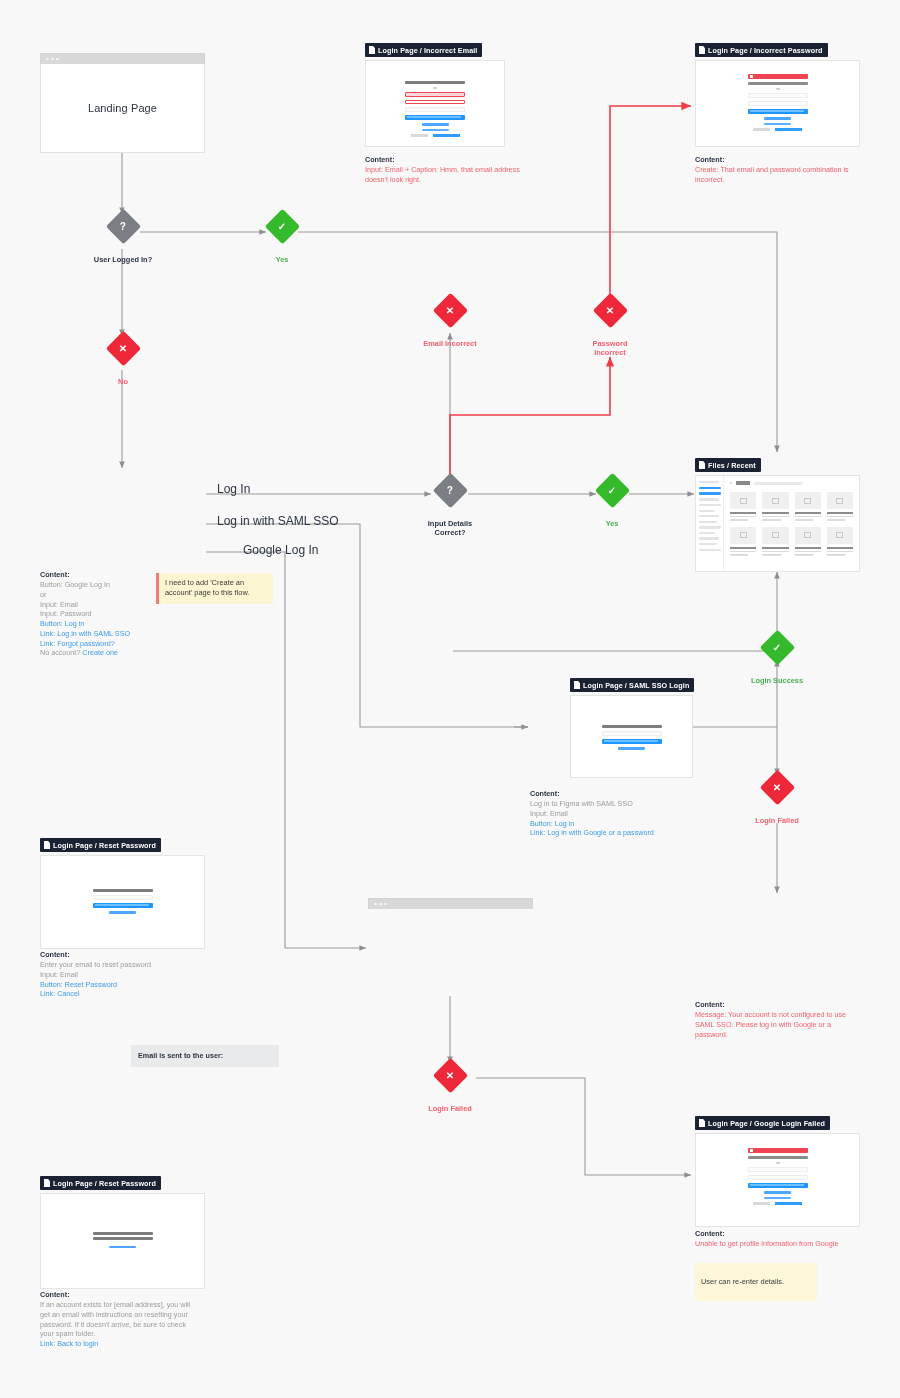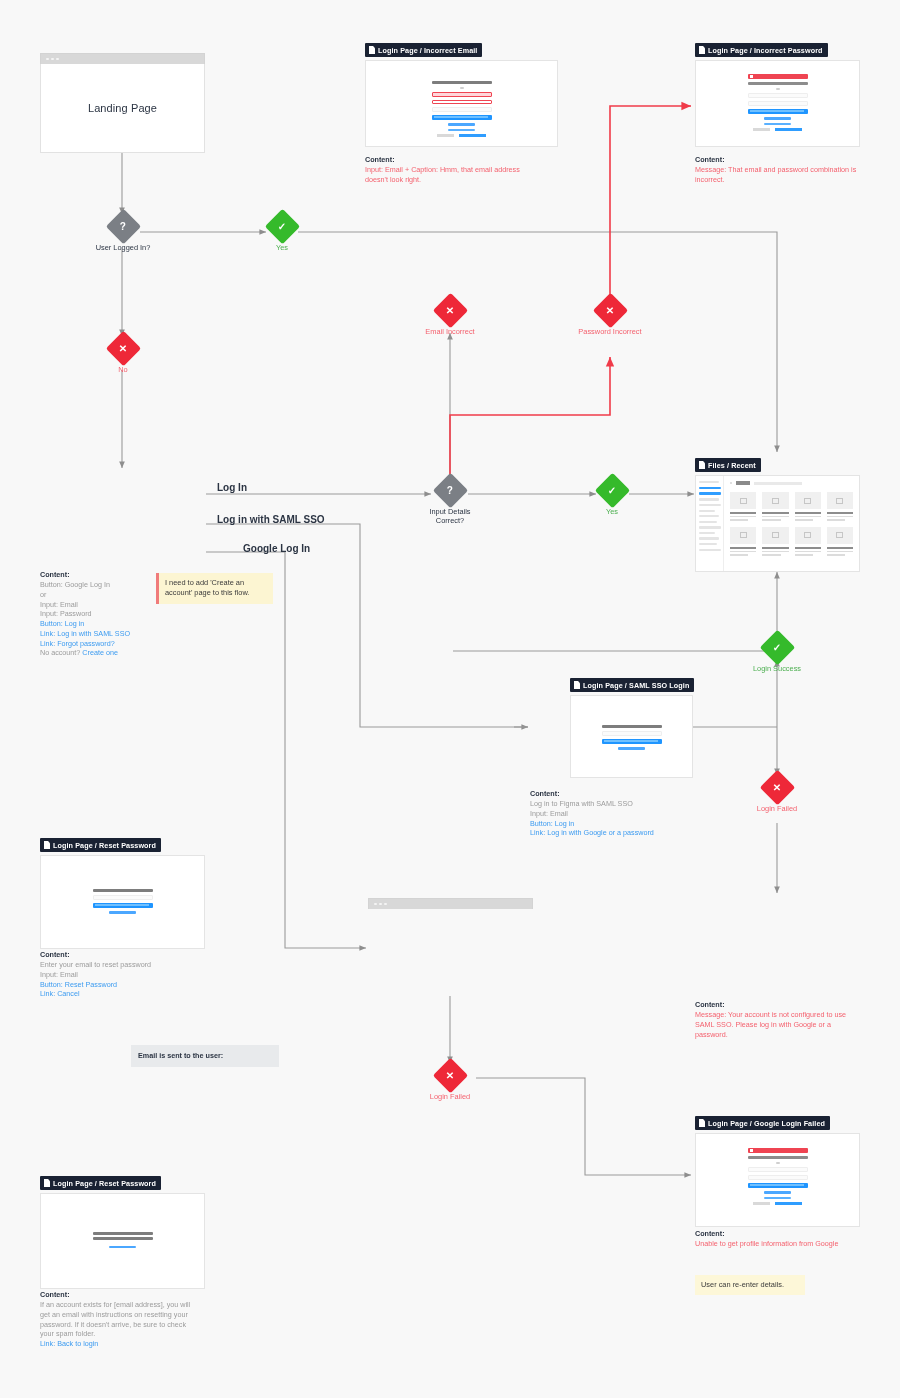--- a/index.html
+++ b/index.html
@@ -115,28 +115,28 @@
   .node { position:absolute; text-align:center; }
   .dia {
     width:25px; height:25px; transform:rotate(45deg);
     margin:0 auto; border-radius:2.5px;
     display:flex; align-items:center; justify-content:center;
   }
   .dia > span { transform:rotate(-45deg); color:#fff; font-size:10px; font-weight:bold; line-height:1; }
   .dia.gray { background:#7b7f85; }
   .dia.green{ background:#35ba2b; }
   .dia.red  { background:#ee2838; }
-  .node .cap { font-size:7.4px; font-weight:normal; margin-top:4px; white-space:nowrap; line-height:1.25; }
+  .node .cap { font-size:7.4px; font-weight:bold; margin-top:16px; white-space:nowrap; line-height:1.25; }
   .node .cap.dark  { color:#2b3443; }
   .node .cap.green { color:#4caf50; }
   .node .cap.red   { color:#f4616e; }
 
   
   .edge-label {
-    position:absolute; font-size:10px; font-weight:bold; color:#2b3443;
+    position:absolute; font-size:12px; font-weight:normal; color:#2b3443;
     background:transparent; white-space:nowrap;
   }
 </style>
 </head>
 <body>
 
 <div id="canvas">
 
   <svg class="wires" viewBox="0 0 900 1398">
     <defs>
@@ -222,21 +222,21 @@
     <div class="cap green">Yes</div>
   </div>
 
   <div class="node" style="left:94px; top:336px; width:58px;">
     <div class="dia red">
         <span>✕</span>
       </div>
     <div class="cap red">No</div>
   </div>
 
-  <div class="frame" style="left:365px; top:40px; width:193px;">
+  <div class="frame" style="left:365px; top:40px; width:140px;">
     <div class="frame-title">
       <i class="doc-ico"></i>
       <span>Login Page / Incorrect Email</span>
     </div>
     <div class="frame-body" style="height:87px;">
       <div class="mock" style="top:20px;">
         <div class="bar hdr"></div>
         <div class="bar tiny"></div>
         <div class="bar errline"></div>
         <div class="bar errline2"></div>
@@ -273,21 +273,21 @@
         <div class="bar lnk2"></div>
         <div class="duo">
           <span class="g"></span>
           <span class="b"></span>
         </div>
       </div>
     </div>
   </div>
   <div class="content-block" style="left:695px; top:155px;">
     <div class="h">Content:</div>
-    <div class="l red">Message: That email and password combination is incorrect.</div>
+    <div class="l red">Create: That email and password combination is incorrect.</div>
   </div>
 
   <div class="node" style="left:411px; top:298px; width:78px;">
     <div class="dia red">
         <span>✕</span>
       </div>
     <div class="cap red">Email Incorrect</div>
   </div>
 
   <div class="node" style="left:578px; top:298px; width:64px;">
@@ -529,21 +529,21 @@
           <span class="g"></span>
           <span class="b"></span>
         </div>
       </div>
     </div>
   </div>
   <div class="content-block" style="left:695px; top:1229px;">
     <div class="h">Content:</div>
     <div class="l red">Unable to get profile information from Google</div>
   </div>
-  <div class="sticky plain" style="left:695px; top:1263px; width:110px; padding:5px 6px;margin-top:12px;">User can re-enter details.</div>
+  <div class="sticky plain" style="left:695px; top:1263px; width:122px; padding:14px 6px;">User can re-enter details.</div>
 
   <div class="frame" style="left:40px; top:1173px; width:165px;">
     <div class="frame-title">
       <i class="doc-ico"></i>
       <span>Login Page / Reset Password</span>
     </div>
     <div class="frame-body" style="height:96px;">
       <div class="mock" style="top:38px;">
         <div class="bar hdr" style="margin-bottom:1.5px;"></div>
         <div class="bar hdr" style="margin-bottom:6px;"></div>

